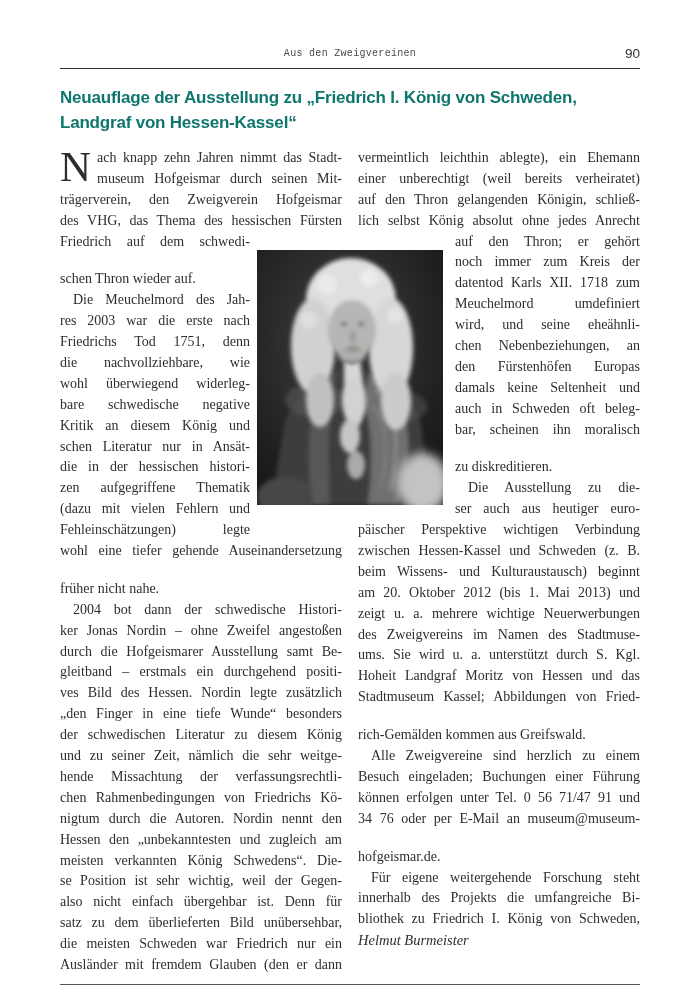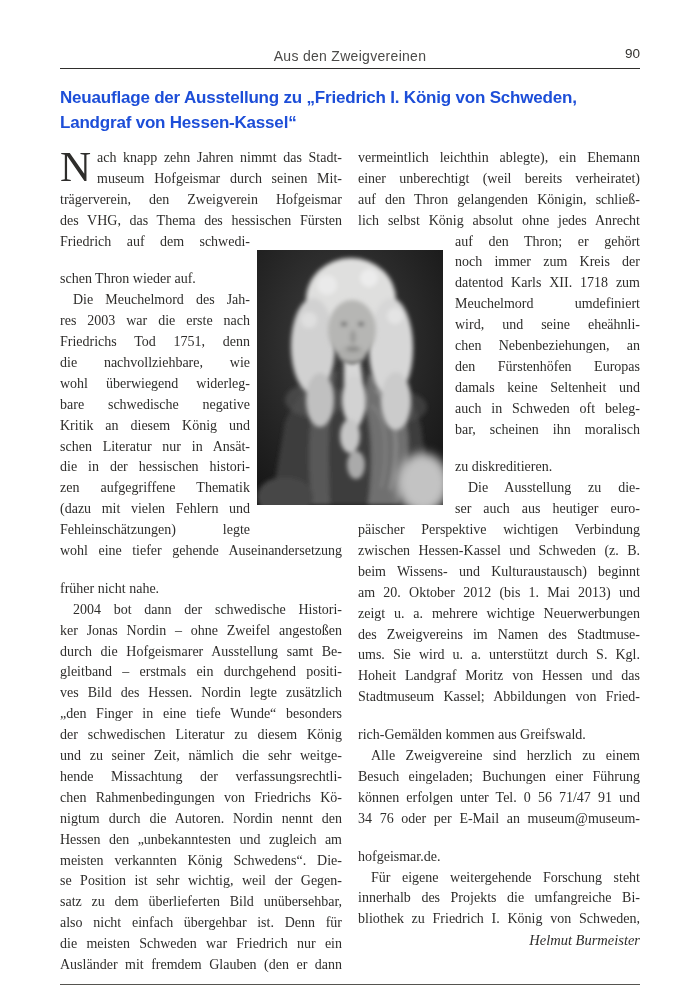--- a/index.html
+++ b/index.html
@@ -3,54 +3,54 @@
 <meta charset="utf-8">
 <style>
   html,body{margin:0;padding:0;background:#ffffff;}
   .page{
     position:relative;width:700px;height:988px;background:#ffffff;
     font-family:"Liberation Serif", serif;color:#2e2d2b;overflow:hidden;
   }
   
   .runhead{
     position:absolute;top:48px;left:60px;width:580px;text-align:center;
-    font-family:Liberation Sans, sans-serif;font-size:14px;color:#4b4a48;
+    font-family:Liberation Mono, monospace;font-size:10px;color:#4b4a48;
     letter-spacing:.3px;
   }
   .pagenum{
     position:absolute;top:46px;right:60px;
     font-family:"Liberation Sans", sans-serif;font-size:13.5px;color:#33322f;
   }
   .rule-top{position:absolute;top:68px;left:60px;width:580px;height:1.4px;background:#2f2e2c;}
   .rule-bottom{position:absolute;top:984px;left:60px;width:580px;height:1.2px;background:#55534f;}
   
   .title{
     position:absolute;top:86px;left:60px;width:586px;
     font-family:"Liberation Sans", sans-serif;font-weight:bold;
-    font-size:17px;line-height:24.5px;color:#1d4ed8;letter-spacing:-.2px;
+    font-size:17px;line-height:24.5px;color:#0f766e;letter-spacing:-.2px;
   }
   
   .col{position:absolute;top:148px;width:282px;font-size:14px;}
   .col-left{left:60px;}
   .col-right{left:358px;}
   .line{
     height:20.9px;line-height:20.9px;overflow:hidden;
     text-align:justify;text-align-last:justify;white-space:normal;
   }
   .line.pend{text-align-last:left;margin-top:17px;}
   .line.pind{text-indent:13px;}
   .line.dcap{padding-left:37px;}
   .seg-narrow-left{width:190px;}
   .seg-narrow-right{width:185px;margin-left:97px;}
   .dropcap{
     position:absolute;left:0;top:-3px;font-size:43px;line-height:43px;
     font-family:"Liberation Serif", serif;color:#2e2d2b;
   }
   .signature{
-    height:20.9px;line-height:20.9px;text-align:right;
+    height:20.9px;line-height:20.9px;
     font-style:italic;font-size:14.5px;color:#2e2d2b;
   }
   
   .portrait{position:absolute;left:257px;top:250px;width:186px;height:255px;}
 </style>
 </head>
 <body>
 
 <div class="page">
 
@@ -97,22 +97,22 @@
         <div class="line">ves Bild des Hessen. Nordin legte zusätzlich</div>
         <div class="line">„den Finger in eine tiefe Wunde“ besonders</div>
         <div class="line">der schwedischen Literatur zu diesem König</div>
         <div class="line">und zu seiner Zeit, nämlich die sehr weitge-</div>
         <div class="line">hende Missachtung der verfassungsrechtli-</div>
         <div class="line">chen Rahmenbedingungen von Friedrichs Kö-</div>
         <div class="line">nigtum durch die Autoren. Nordin nennt den</div>
         <div class="line">Hessen den „unbekanntesten und zugleich am</div>
         <div class="line">meisten verkannten König Schwedens“. Die-</div>
         <div class="line">se Position ist sehr wichtig, weil der Gegen-</div>
+        <div class="line">also nicht einfach übergehbar ist. Denn für</div>
         <div class="line">satz zu dem überlieferten Bild unübersehbar,</div>
-        <div class="line">also nicht einfach übergehbar ist. Denn für</div>
         <div class="line">die meisten Schweden war Friedrich nur ein</div>
         <div class="line">Ausländer mit fremdem Glauben (den er dann</div>
       </div>
   </div>
 
   <div class="col col-right">
     <div>
         <div class="line">vermeintlich leichthin ablegte), ein Ehemann</div>
         <div class="line">einer unberechtigt (weil bereits verheiratet)</div>
         <div class="line">auf den Thron gelangenden Königin, schließ-</div>

